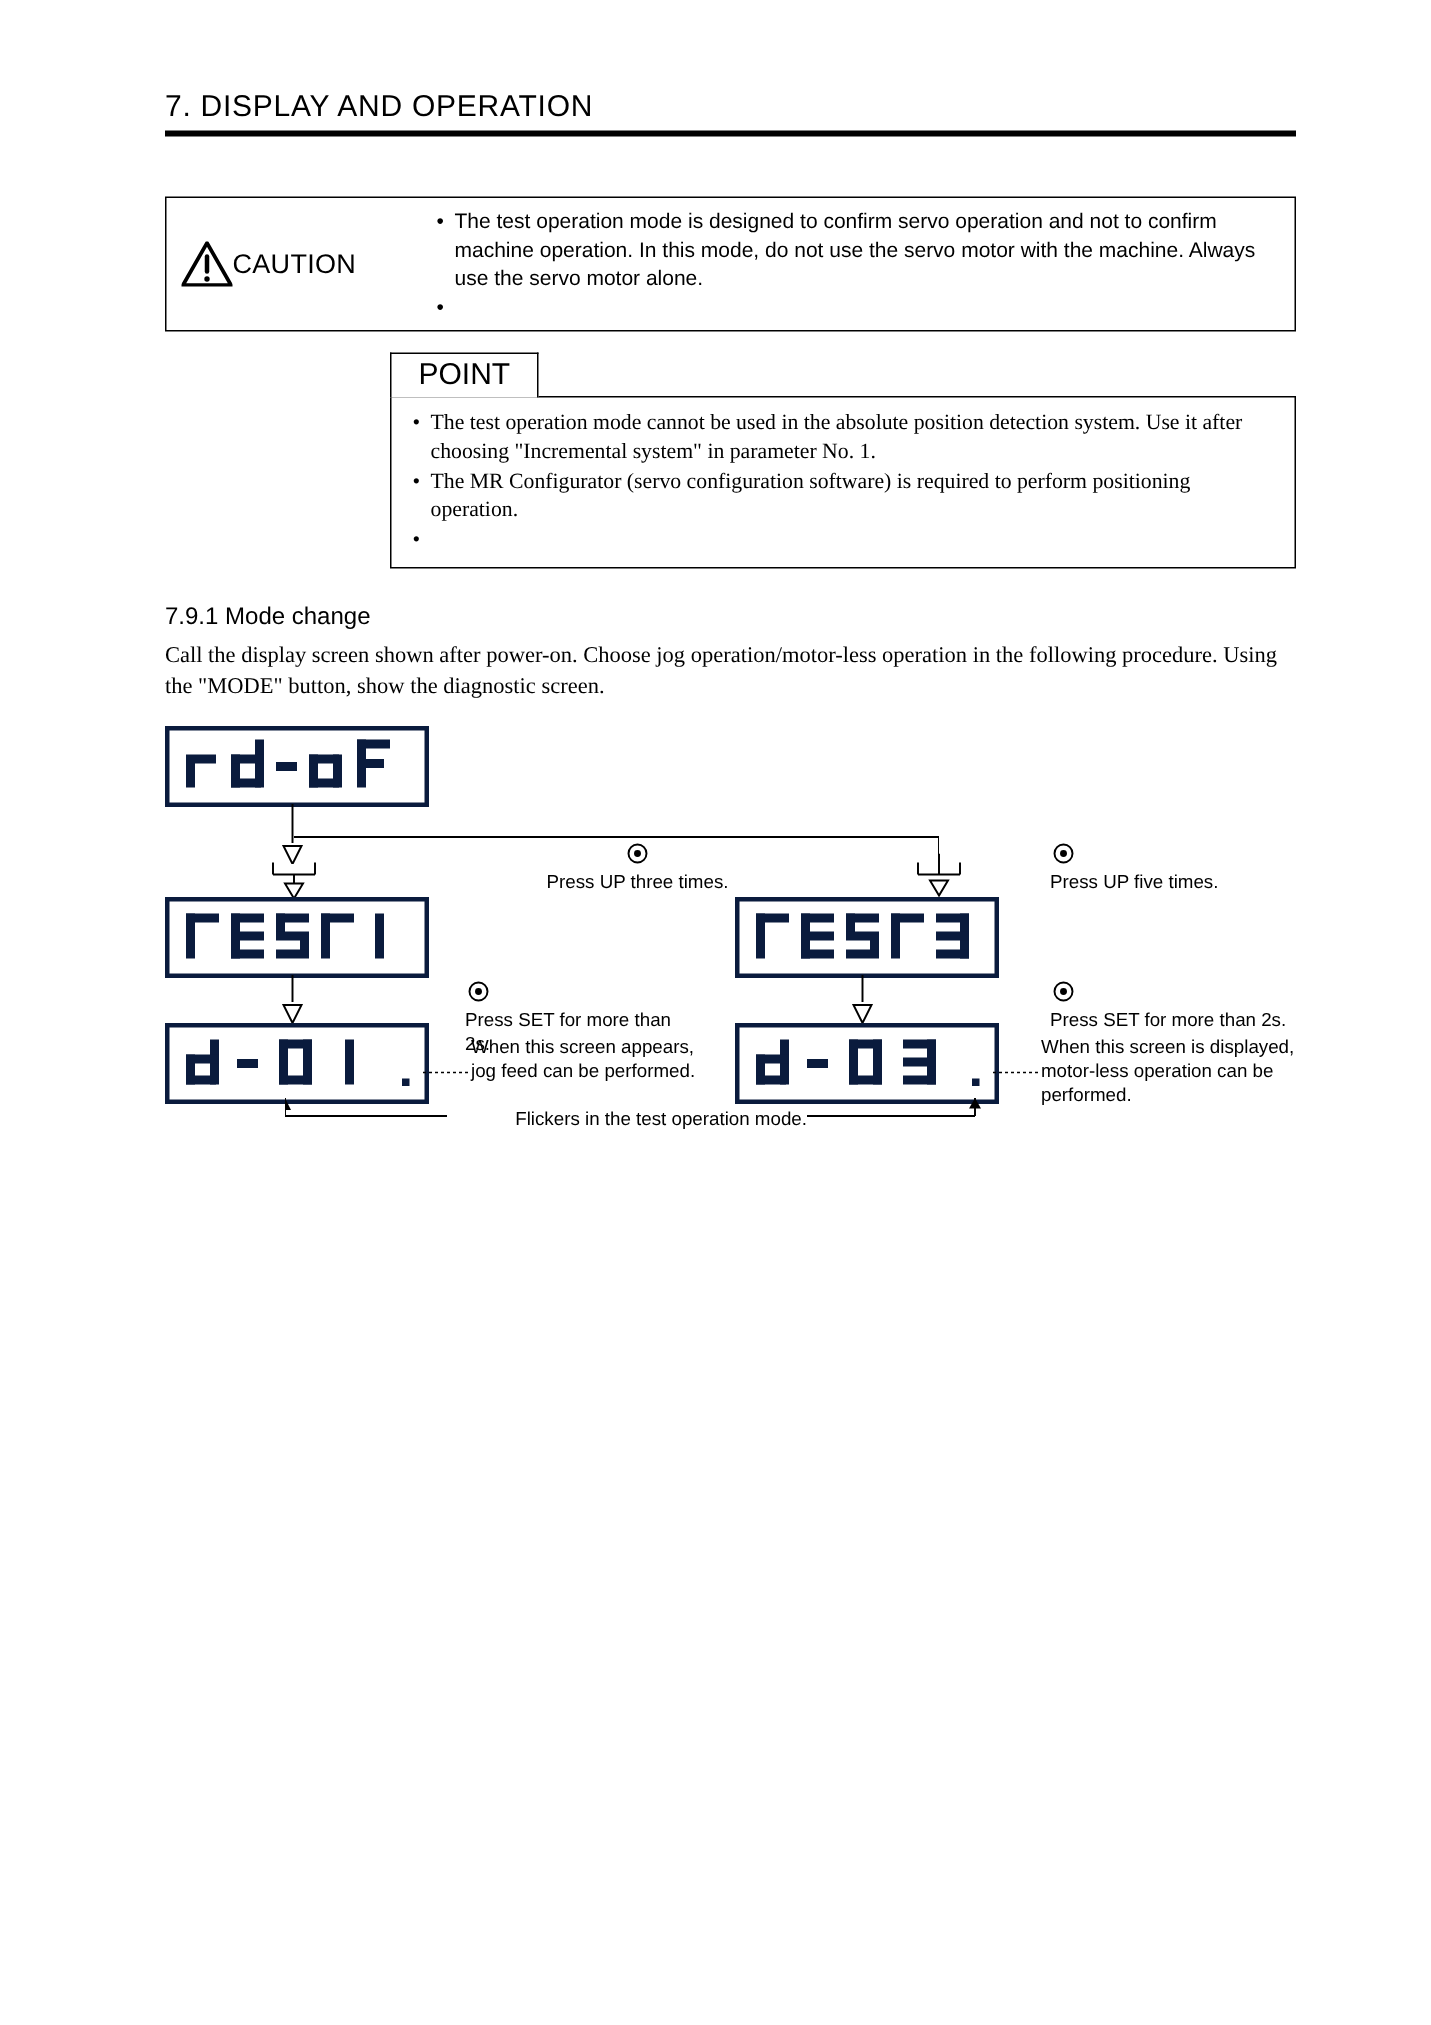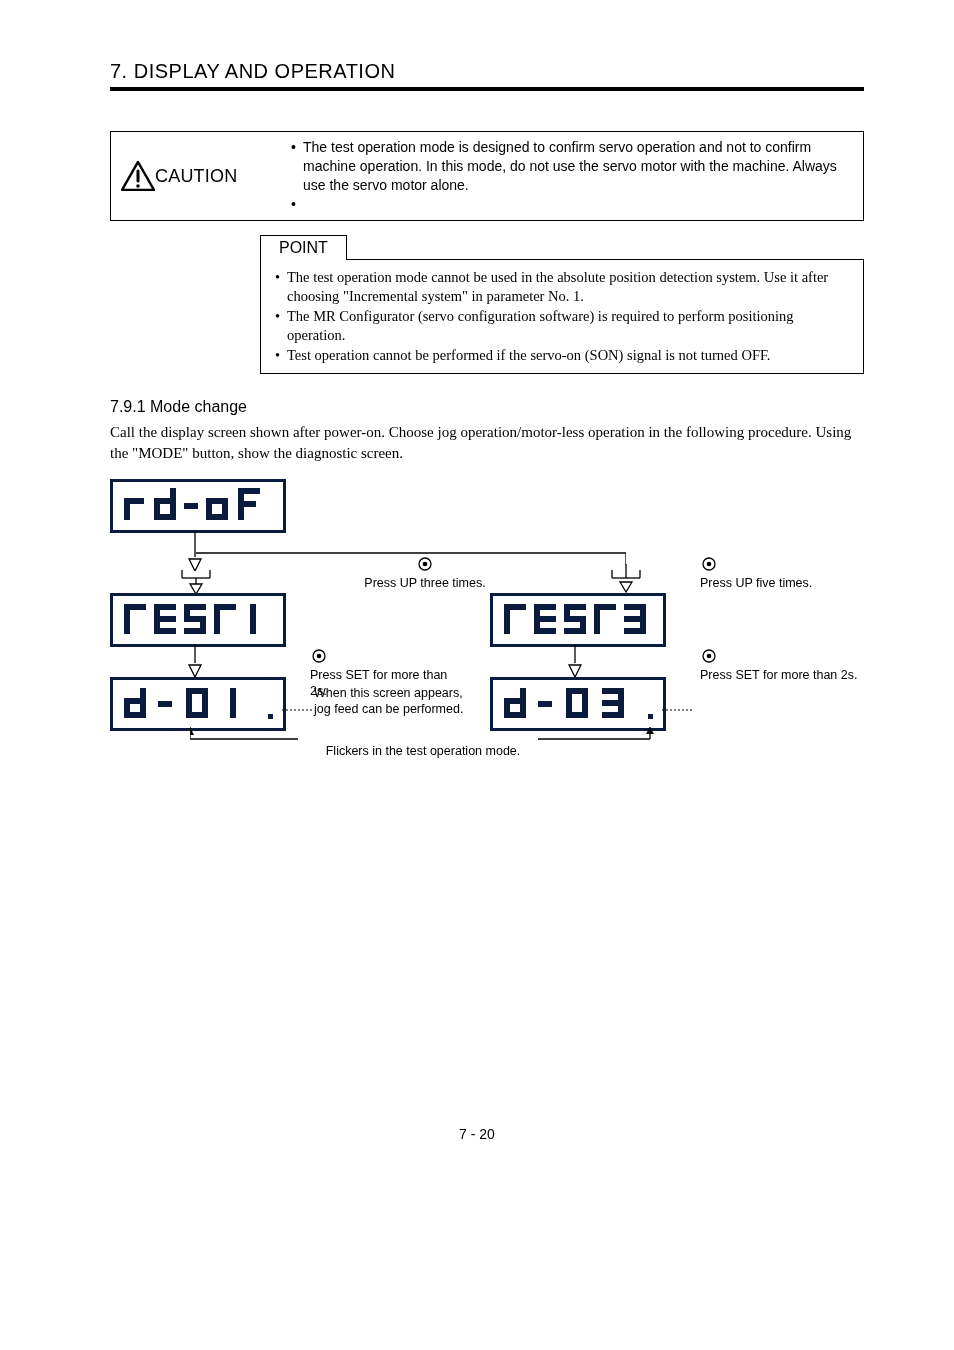--- a/index.html
+++ b/index.html
@@ -64,21 +64,21 @@
   }
   .point-wrap {
     margin-left: 150px;
     margin-bottom: 24px;
   }
   .point-tab {
     display: inline-block;
     border: 1.5px solid #000;
     border-bottom: none;
     padding: 3px 18px 3px 18px;
-    font-size: 16px;
+    font-size: 20px;
     position: relative;
     background: #fff;
     z-index: 2;
   }
   .point-body {
     border: 1.5px solid #000;
     margin-top: -1px;
     padding: 8px 14px 8px 14px;
     font-size: 14.5px;
     line-height: 1.35;
@@ -165,21 +165,20 @@
       <div class="bullet-row">
         <span class="bullet-glyph">•</span>
         <span>The test operation mode cannot be used in the absolute position detection system. Use it after choosing "Incremental system" in parameter No. 1.</span>
       </div>
       <div class="bullet-row">
         <span class="bullet-glyph">•</span>
         <span>The MR Configurator (servo configuration software) is required to perform positioning operation.</span>
       </div>
       <div class="bullet-row">
         <span class="bullet-glyph">•</span>
-        <span>Test operation cannot be performed if the servo-on (SON) signal is not turned OFF.</span>
       </div>
     </div>
   </div>
 
   <div class="sec-h2">7.9.1 Mode change</div>
   <div class="para">Call the display screen shown after power-on. Choose jog operation/motor-less operation in the following procedure. Using the "MODE" button, show the diagnostic screen.</div>
 
   <div class="diagram">
 
     <div class="seg-box" style="left:0px; top:0px; width:170px; height:48px;">
@@ -389,30 +388,30 @@
           <line x1="0" y1="1" x2="30" y2="1" stroke="#000" stroke-width="1" stroke-dasharray="2,2"></line>
         </svg>
     </div>
     <div class="press-label" style="left:204px; top:206px; width:150px;">When this screen appears, jog feed can be performed.</div>
 
     <div style="position:absolute; left:552px; top:221px;">
       <svg width="30" height="2">
           <line x1="0" y1="1" x2="30" y2="1" stroke="#000" stroke-width="1" stroke-dasharray="2,2"></line>
         </svg>
     </div>
+    <div class="press-label" style="left:584px; top:206px; width:190px;">When this screen is displayed, motor-less operation can be performed.</div>
 
     <div style="position:absolute; left:80px; top:248px;">
       <svg width="470" height="28">
         <line x1="0" y1="0" x2="0" y2="12" stroke="#000" stroke-width="1.3"></line>
         <polygon points="0,-1 -4,7 4,7" fill="#000" transform="translate(0,1)"></polygon>
         <line x1="460" y1="0" x2="460" y2="12" stroke="#000" stroke-width="1.3"></line>
         <line x1="0" y1="12" x2="108" y2="12" stroke="#000" stroke-width="1.3"></line>
         <line x1="348" y1="12" x2="460" y2="12" stroke="#000" stroke-width="1.3"></line>
         <polygon points="460,0 456,7 464,7" fill="#000"></polygon>
       </svg>
     </div>
-    <div class="press-label" style="left:198px; top:264px; width:230px; text-align:center;">Flickers in the test operation mode.</div>
+    <div class="press-label" style="left:198px; top:254px; width:230px; text-align:right;">Flickers in the test operation mode.</div>
 
   </div>
 
-  <div class="page-num">7 -  20</div>
 
 </div>
 
 </body></html>

